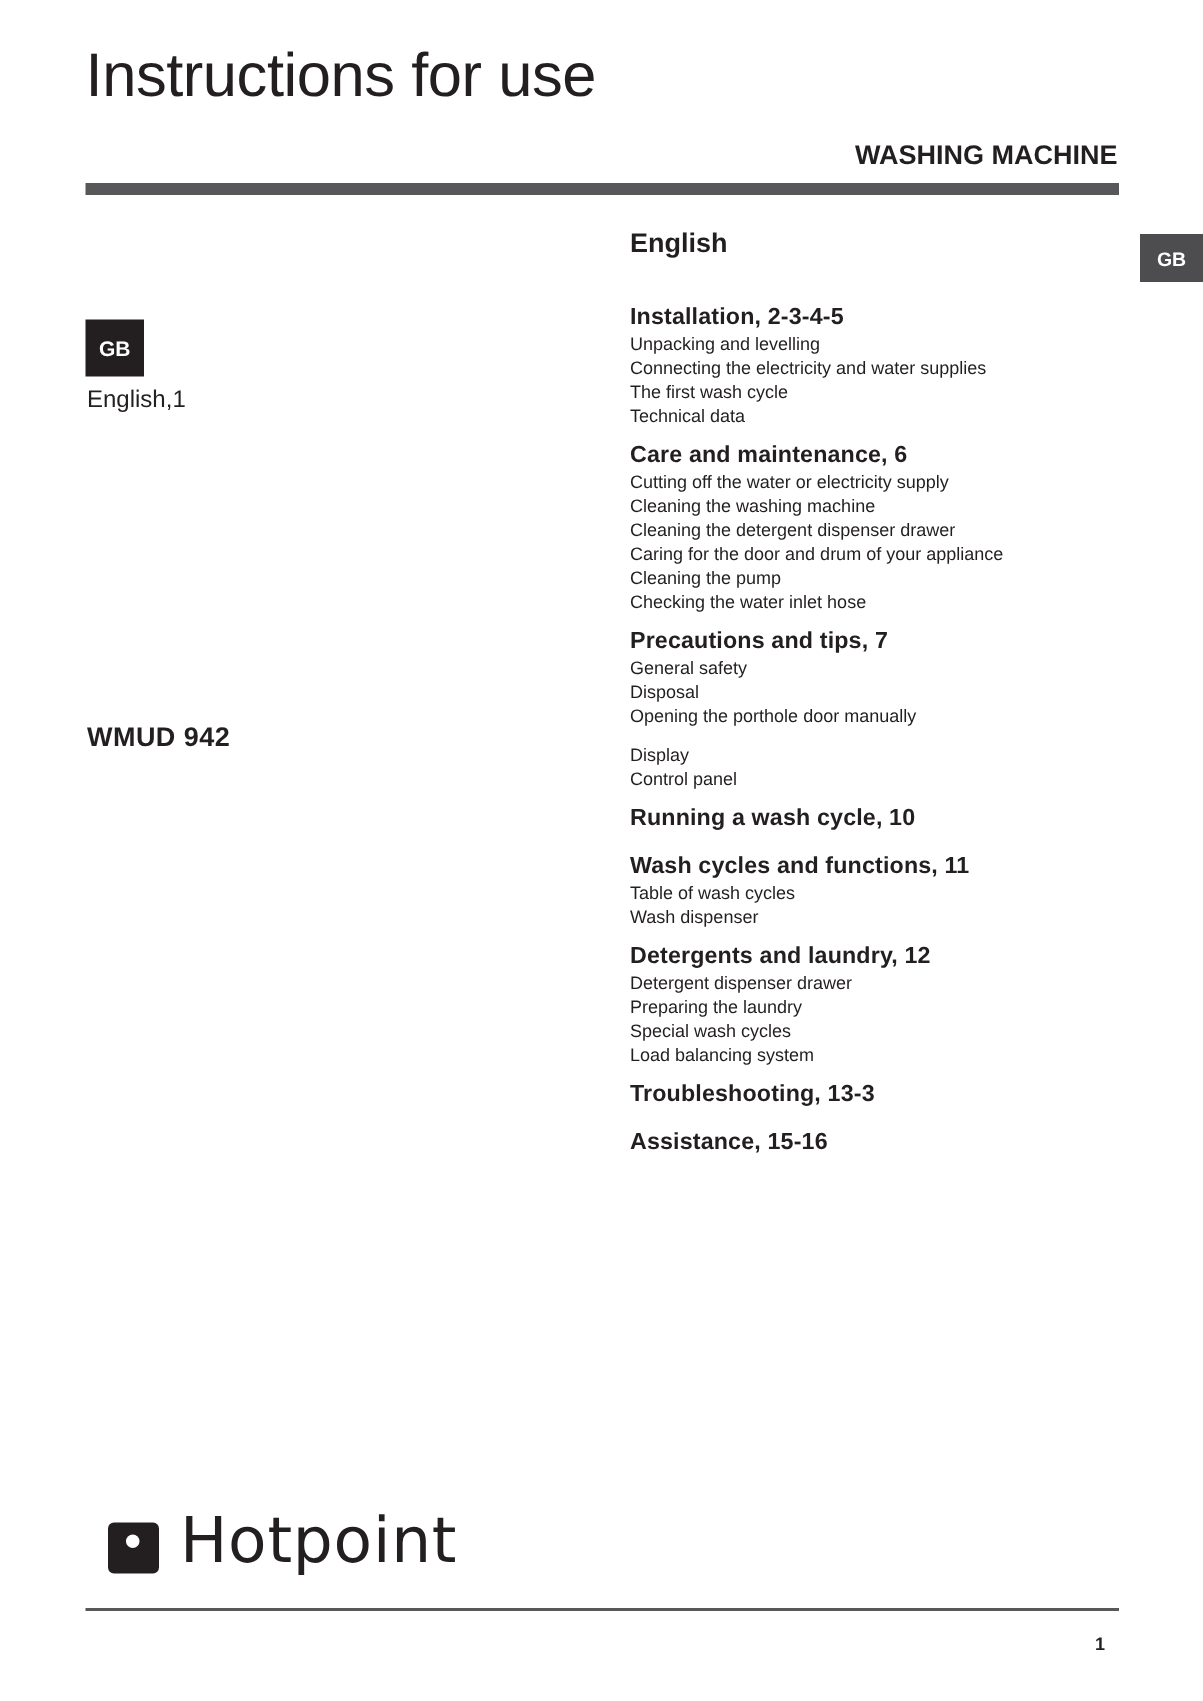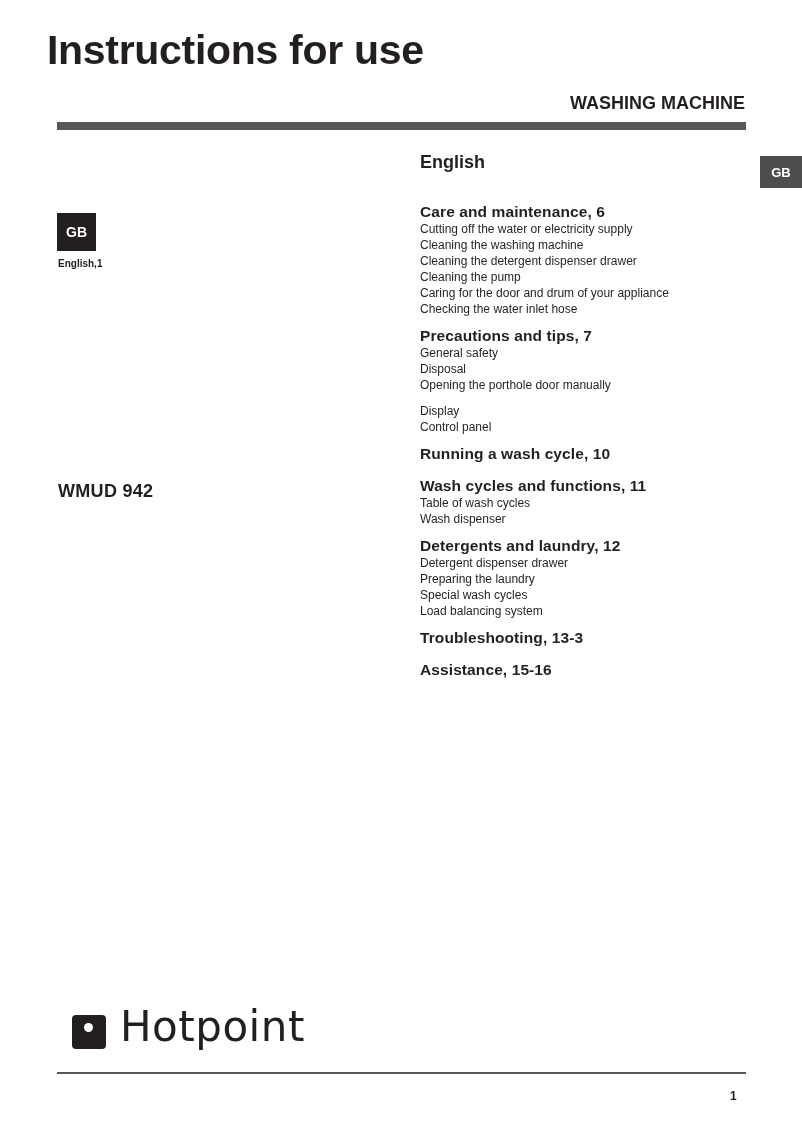--- a/index.html
+++ b/index.html
@@ -2,42 +2,42 @@
 <html><head>
   <meta charset="utf-8">
   <style>
     html, body { margin: 0; padding: 0; background: #ffffff; }
     body {
       width: 802px; height: 1134px; position: relative; overflow: hidden;
       font-family: "Liberation Sans", sans-serif; color: #231f20;
     }
     .abs { position: absolute; }
     .main-title {
-      left: 47px; top: 26px; font-size: 41px; font-weight: bold; letter-spacing: -0.3px;
+      left: 57px; top: 26px; font-size: 41px; font-weight: normal; letter-spacing: -0.3px;
       line-height: 48px; color: #231f20; margin: 0;
     }
     .product-type {
       right: 57px; top: 92px; font-size: 18px; font-weight: bold; line-height: 22px;
       color: #231f20; text-align: right;
     }
     .top-rule {
       left: 57px; top: 122px; width: 689px; height: 8px; background: #58585a;
     }
     .side-tab {
       left: 760px; top: 156px; width: 42px; height: 32px; background: #4d4d4f;
       color: #ffffff; font-weight: bold; font-size: 13px;
       display: flex; align-items: center; justify-content: center;
     }
     .lang-box {
       left: 57px; top: 213px; width: 39px; height: 38px; background: #231f20;
       color: #ffffff; font-weight: bold; font-size: 14px;
       display: flex; align-items: center; justify-content: center;
     }
     .lang-label {
-      left: 58px; top: 258px; font-size: 10px; font-weight: bold; color: #231f20;
+      left: 58px; top: 258px; font-size: 16px; font-weight: normal; color: #231f20;
     }
     .model {
       left: 58px; top: 481px; font-size: 18px; font-weight: bold; color: #231f20; letter-spacing: 0.3px;
     }
     .contents-title {
       left: 420px; top: 152px; font-size: 18px; font-weight: bold; color: #231f20;
     }
     .toc { left: 420px; top: 203px; width: 340px; }
     .toc-section { margin: 0 0 10px 0; }
     .toc-heading {
@@ -77,26 +77,33 @@
 <div class="abs side-tab">GB</div>
 
 <div class="abs lang-box">GB</div>
 <div class="abs lang-label">English,1</div>
 <div class="abs model">WMUD 942</div>
 
 <div class="abs contents-title">English</div>
 
 <div class="abs toc">
   <div class="toc-section">
+    <div class="toc-heading">Installation, 2-3-4-5</div>
+    <div class="toc-item">Unpacking and levelling</div>
+    <div class="toc-item">Connecting the electricity and water supplies</div>
+    <div class="toc-item">The first wash cycle</div>
+    <div class="toc-item">Technical data</div>
+  </div>
+  <div class="toc-section">
     <div class="toc-heading">Care and maintenance, 6</div>
     <div class="toc-item">Cutting off the water or electricity supply</div>
     <div class="toc-item">Cleaning the washing machine</div>
     <div class="toc-item">Cleaning the detergent dispenser drawer</div>
+    <div class="toc-item">Caring for the door and drum of your appliance</div>
     <div class="toc-item">Cleaning the pump</div>
-    <div class="toc-item">Caring for the door and drum of your appliance</div>
     <div class="toc-item">Checking the water inlet hose</div>
   </div>
   <div class="toc-section">
     <div class="toc-heading">Precautions and tips, 7</div>
     <div class="toc-item">General safety</div>
     <div class="toc-item">Disposal</div>
     <div class="toc-item">Opening the porthole door manually</div>
   </div>
   <div class="toc-section">
     <div class="toc-item">Display</div>

